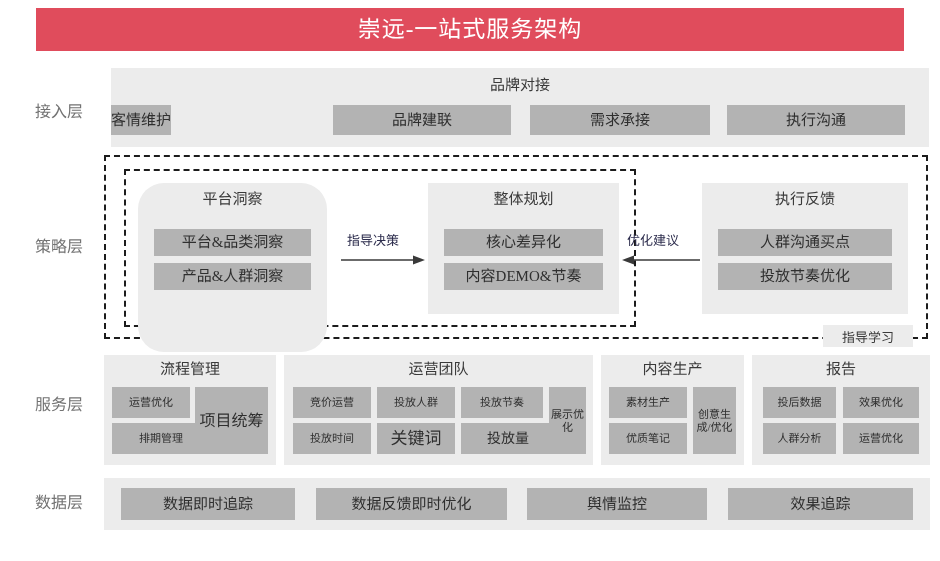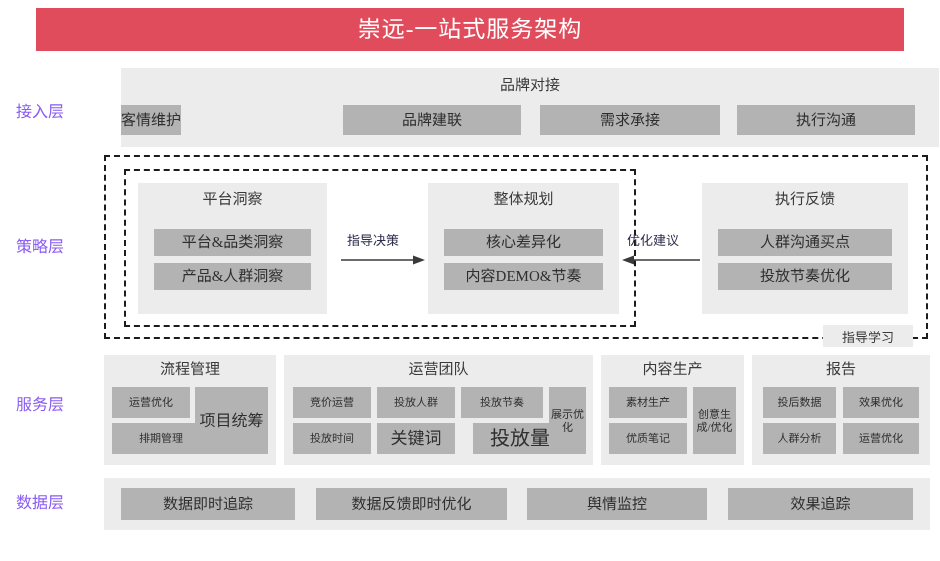--- a/index.html
+++ b/index.html
@@ -39,23 +39,23 @@
     font-size: 23px;
     letter-spacing: 1px;
     line-height: 1;
   }
 
   
   .layer-label {
     position: absolute;
     left: 16px;
     width: 86px;
-    text-align: left;
+    text-align: center;
     font-size: 16px;
-    color: #8b5cf6;
+    color: #737373;
     line-height: 1.1;
   }
   #label-access   { top: 103px; }
   #label-strategy { top: 238px; }
   #label-service  { top: 396px; }
   #label-data     { top: 494px; }
 
   
   .panel {            
     background: #ececec;
@@ -74,21 +74,21 @@
   .panel-title {
     text-align: center;
     font-size: 15px;
     color: #3a3a3a;
     line-height: 1;
   }
 
   
   #access-layer {
     position: absolute;
-    left: 121px;
+    left: 111px;
     top: 68px;
     width: 818px;
     height: 79px;
   }
   #access-layer .panel-title {
     position: absolute;
     left: 0;
     top: 10px;
     width: 100%;
   }
@@ -137,21 +137,21 @@
   .strat-panel .chip {
     position: absolute;
     left: 16px;
     right: 16px;
     height: 27px;
     font-size: 15px;
   }
   .strat-panel .chip.r1 { top: 46px; }
   .strat-panel .chip.r2 { top: 80px; }
 
-  #panel-platform { left: 138px; top: 183px; width: 189px; height: 131px; }
+  #panel-platform { left: 138px; top: 183px; width: 189px; height: 169px; border-radius: 26px; }
   #panel-plan     { left: 428px; top: 183px; width: 191px; height: 131px; }
   #panel-feedback { left: 702px; top: 183px; width: 206px; height: 131px; }
 
   
   .arrow-wrap {
     position: absolute;
   }
   .arrow-label {
     position: absolute;
     font-size: 13px;
@@ -217,21 +217,21 @@
   #group-process .c-sched { left: 8px;  top: 68px; width: 98px; height: 31px; }
   #group-process .c-pm    { left: 91px; top: 32px; width: 73px; height: 67px;
                             font-size: 16px; }
 
   
   #group-ops .o1 { left: 9px;   top: 32px; width: 78px;  height: 31px; }
   #group-ops .o2 { left: 93px;  top: 32px; width: 78px;  height: 31px; }
   #group-ops .o3 { left: 177px; top: 32px; width: 82px;  height: 31px; }
   #group-ops .o4 { left: 9px;   top: 68px; width: 78px;  height: 31px; }
   #group-ops .o5 { left: 93px;  top: 68px; width: 78px;  height: 31px; font-size: 17px; }
-  #group-ops .o6 { left: 177px; top: 68px; width: 94px;  height: 31px; font-size: 20px; margin-left: 12px; }
+  #group-ops .o6 { left: 177px; top: 68px; width: 94px;  height: 31px; font-size: 14px; }
   #group-ops .o7 { left: 265px; top: 32px; width: 37px;  height: 67px; font-size: 11px; }
 
   
   #group-content .m1 { left: 8px;  top: 32px; width: 78px; height: 31px; }
   #group-content .m2 { left: 8px;  top: 68px; width: 78px; height: 31px; }
   #group-content .m3 { left: 92px; top: 32px; width: 43px; height: 67px; }
 
   
   #group-report .r1 { left: 11px; top: 32px; width: 73px; height: 31px; }
   #group-report .r2 { left: 91px; top: 32px; width: 76px; height: 31px; }

